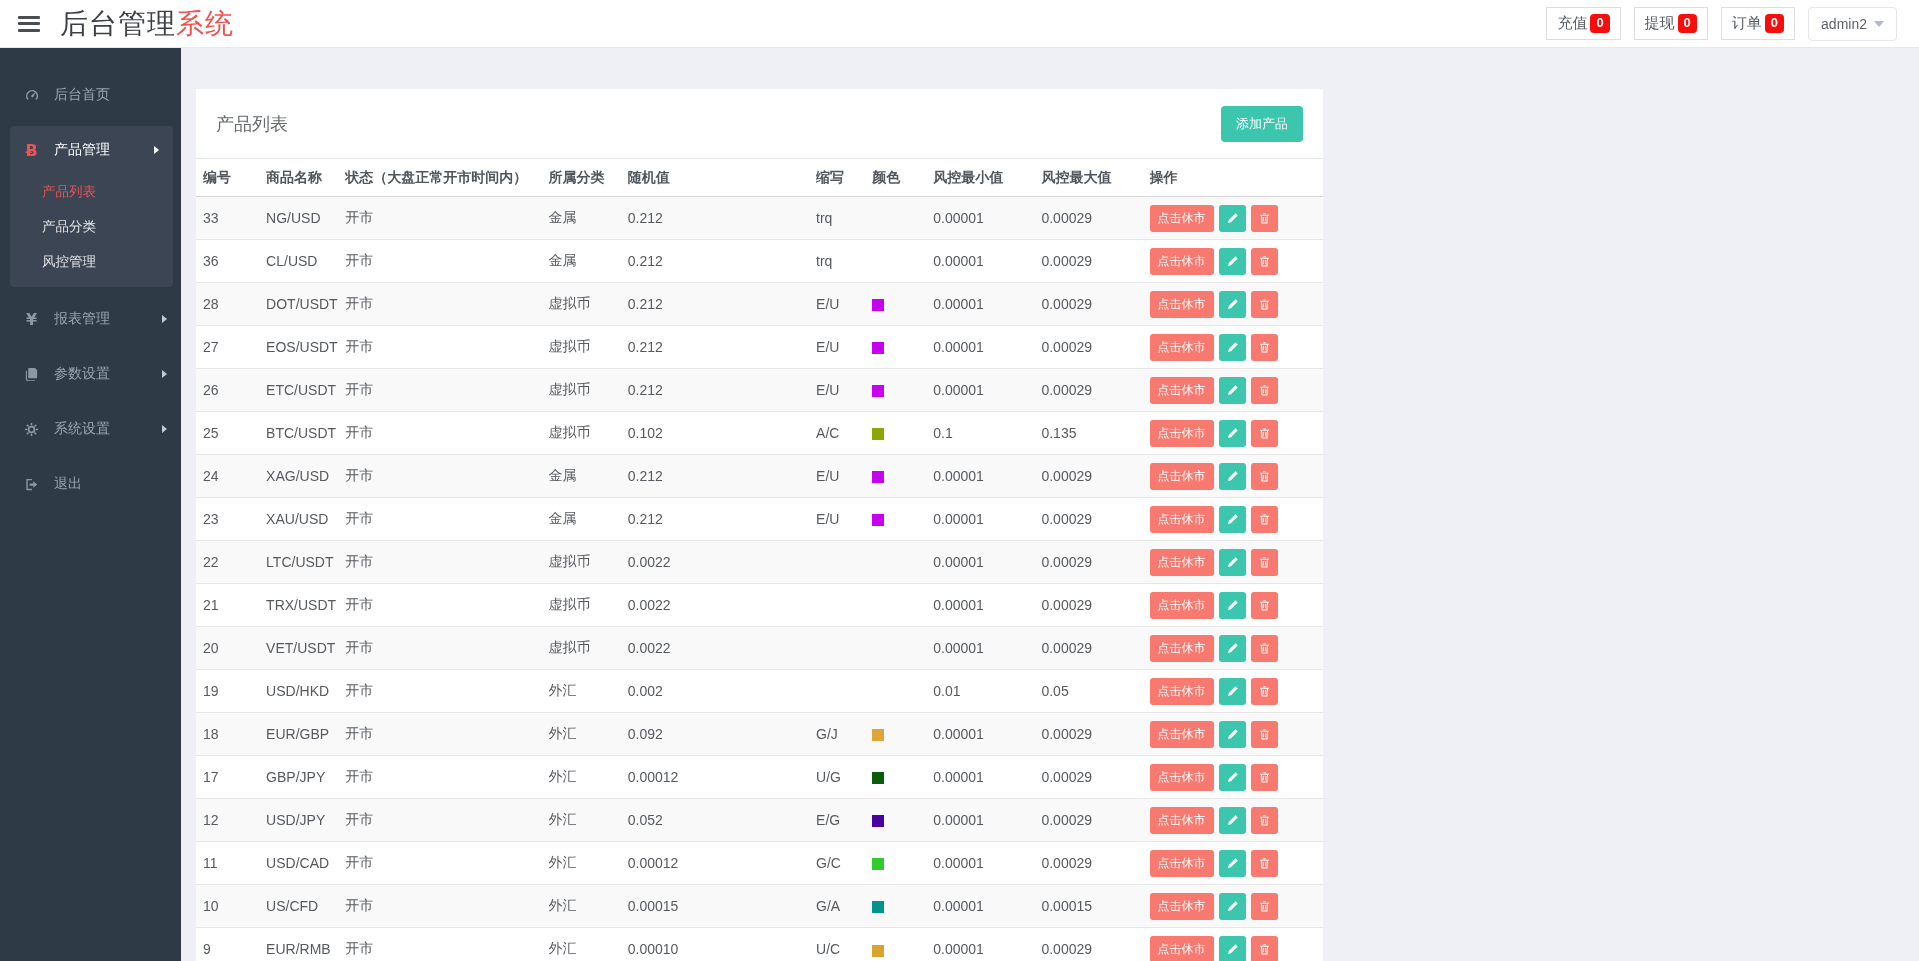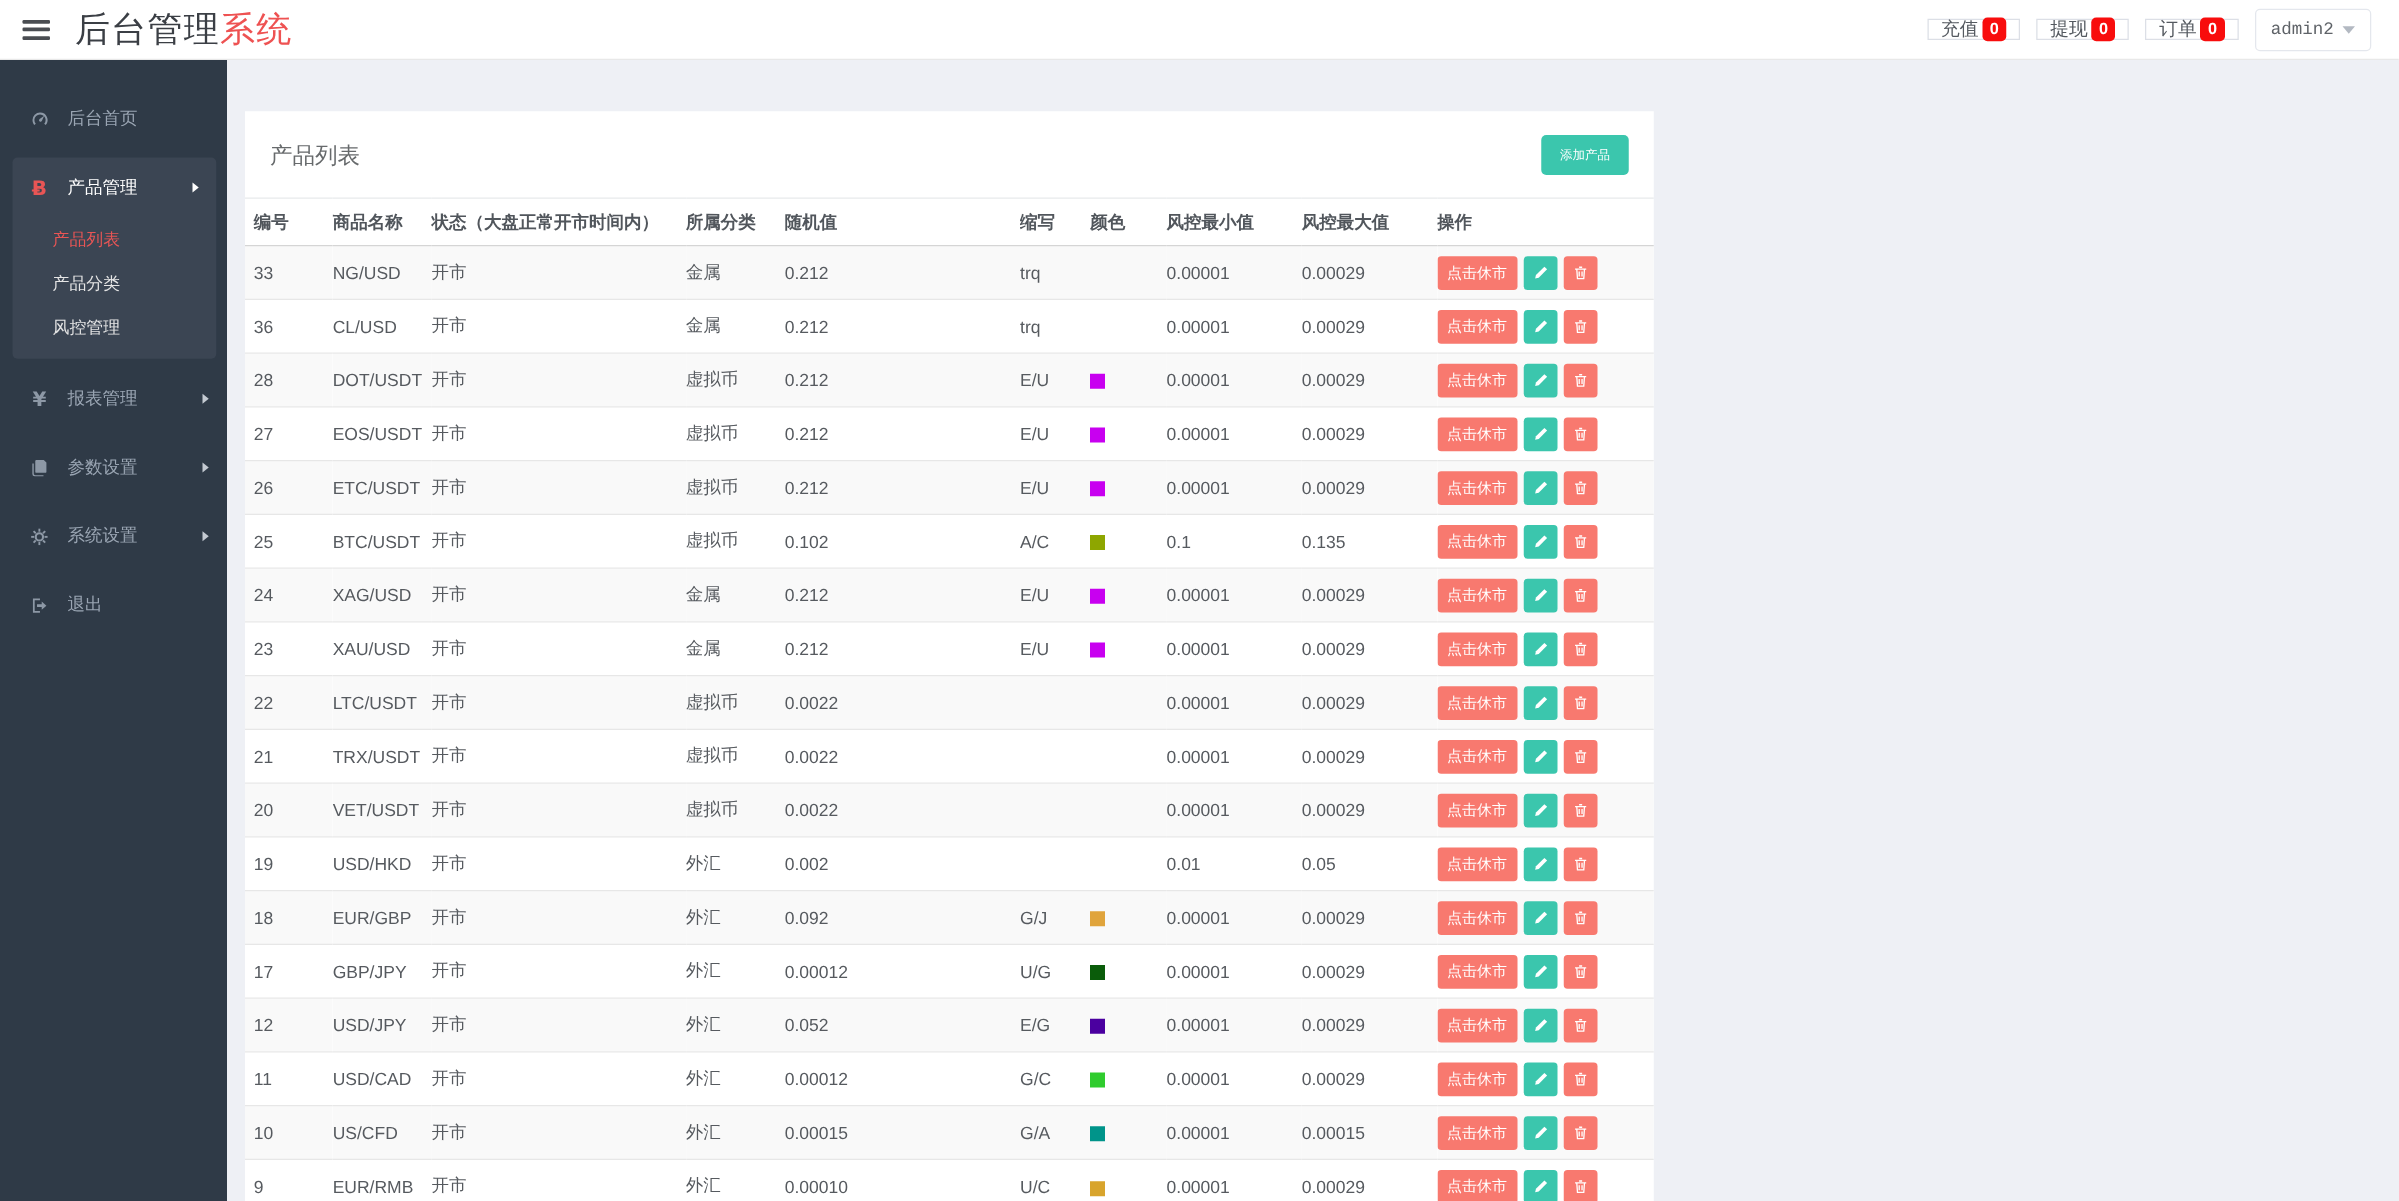--- a/index.html
+++ b/index.html
@@ -9,21 +9,21 @@
   
   .topbar { position:fixed; top:0; left:0; right:0; height:48px; background:#fff;
     border-bottom:1px solid #e8e8e8; display:flex; align-items:center;
     padding:0 22px 0 14px; z-index:20; }
   .hamburger { width:22px; height:16px; display:flex; flex-direction:column;
     justify-content:space-between; cursor:pointer; margin:0 4px; }
   .hamburger span { display:block; height:3px; background:#4a4d52; border-radius:1px; }
   .logo { font-size:28px; color:#3b3f45; margin-left:16px; letter-spacing:1px; }
   .logo .red { color:#ee5252; }
   .topbar-right { margin-left:auto; display:flex; align-items:center; gap:13px; }
-  .tb-btn { border:1px solid #dcdfe6; border-radius:0; height:17px; background:#fff;
+  .tb-btn { border:1px solid #dcdfe6; border-radius:0; height:33px; background:#fff;
     display:flex; align-items:center; padding:0 10px; font-size:15px; color:#555a60;
     gap:3px; cursor:pointer; }
   .tb-badge { background:#f80d0d; color:#fff; font-size:13px; font-weight:bold;
     border-radius:4px; padding:2px 6px; line-height:1.15; }
   .user-btn { border:1px solid #e4e7ed; border-radius:4px; height:34px; padding:0 12px;
     font-size:14px; color:#5f6368; display:flex; align-items:center; gap:7px; cursor:pointer; }
   .caret-down { width:0; height:0; border-left:5px solid transparent;
     border-right:5px solid transparent; border-top:6px solid #b3b9c2; }
 
   
@@ -44,21 +44,21 @@
   .side-group .side-item .caret-r { border-left-color:#fff; }
   .side-sub { height:35px; line-height:35px; padding-left:32px; font-size:13.5px;
     color:#e5e5e5; cursor:pointer; }
   .side-sub.active { color:#e85555; }
 
   
   .panel { position:absolute; left:196px; top:89px; width:1127px; background:#fff; }
   .panel-head { height:69px; display:flex; align-items:center; padding:0 20px; }
   .panel-title { font-size:18px; color:#676a6c; }
   .btn-add { margin-left:auto; background:#3bc6ad; color:#fff; border:none;
-    border-radius:4px; font-size:10px; padding:9px 15px; cursor:pointer; }
+    border-radius:4px; font-size:13px; padding:9px 15px; cursor:pointer; }
 
   table { width:100%; border-collapse:collapse; table-layout:fixed; }
   thead th { height:38px; text-align:left; font-size:14px; color:#51565c;
     font-weight:bold; border-top:1px solid #e7eaec; border-bottom:1px solid #d5d5d5;
     padding:0; white-space:nowrap; overflow:hidden; }
   tbody td { height:43px; font-size:14px; color:#565a5f; padding:0;
     border-top:1px solid #e7e7e7; white-space:nowrap; overflow:hidden; }
   tbody tr:first-child td { border-top:none; }
   tbody tr.striped { background:#f9f9f9; }
   th:first-child, td:first-child { padding-left:7px;margin-left:18px; }
@@ -92,21 +92,21 @@
       </div>
       <div class="tb-btn">
         <span>提现</span>
         <span class="tb-badge">0</span>
       </div>
       <div class="tb-btn">
         <span>订单</span>
         <span class="tb-badge">0</span>
       </div>
     </div>
-  <div class="user-btn" style="margin-left:13px;font-family:Liberation Mono, monospace;">
+  <div class="user-btn" style="margin-left:13px;">
     <span>admin2</span>
     <span class="caret-down"></span>
   </div>
 </header>
 
 <aside class="sidebar" id="sidebar-nav">
     <div class="side-item">
       <span class="side-icon">
         <svg viewBox="0 0 16 16" width="16" height="16" fill="currentColor">
           <path d="M8 3A6 6 0 0 0 2 9c0 1.5.55 2.9 1.45 4l1.15-1A4.5 4.5 0 1 1 11.4 12l1.15 1A6 6 0 0 0 8 3z"></path>

